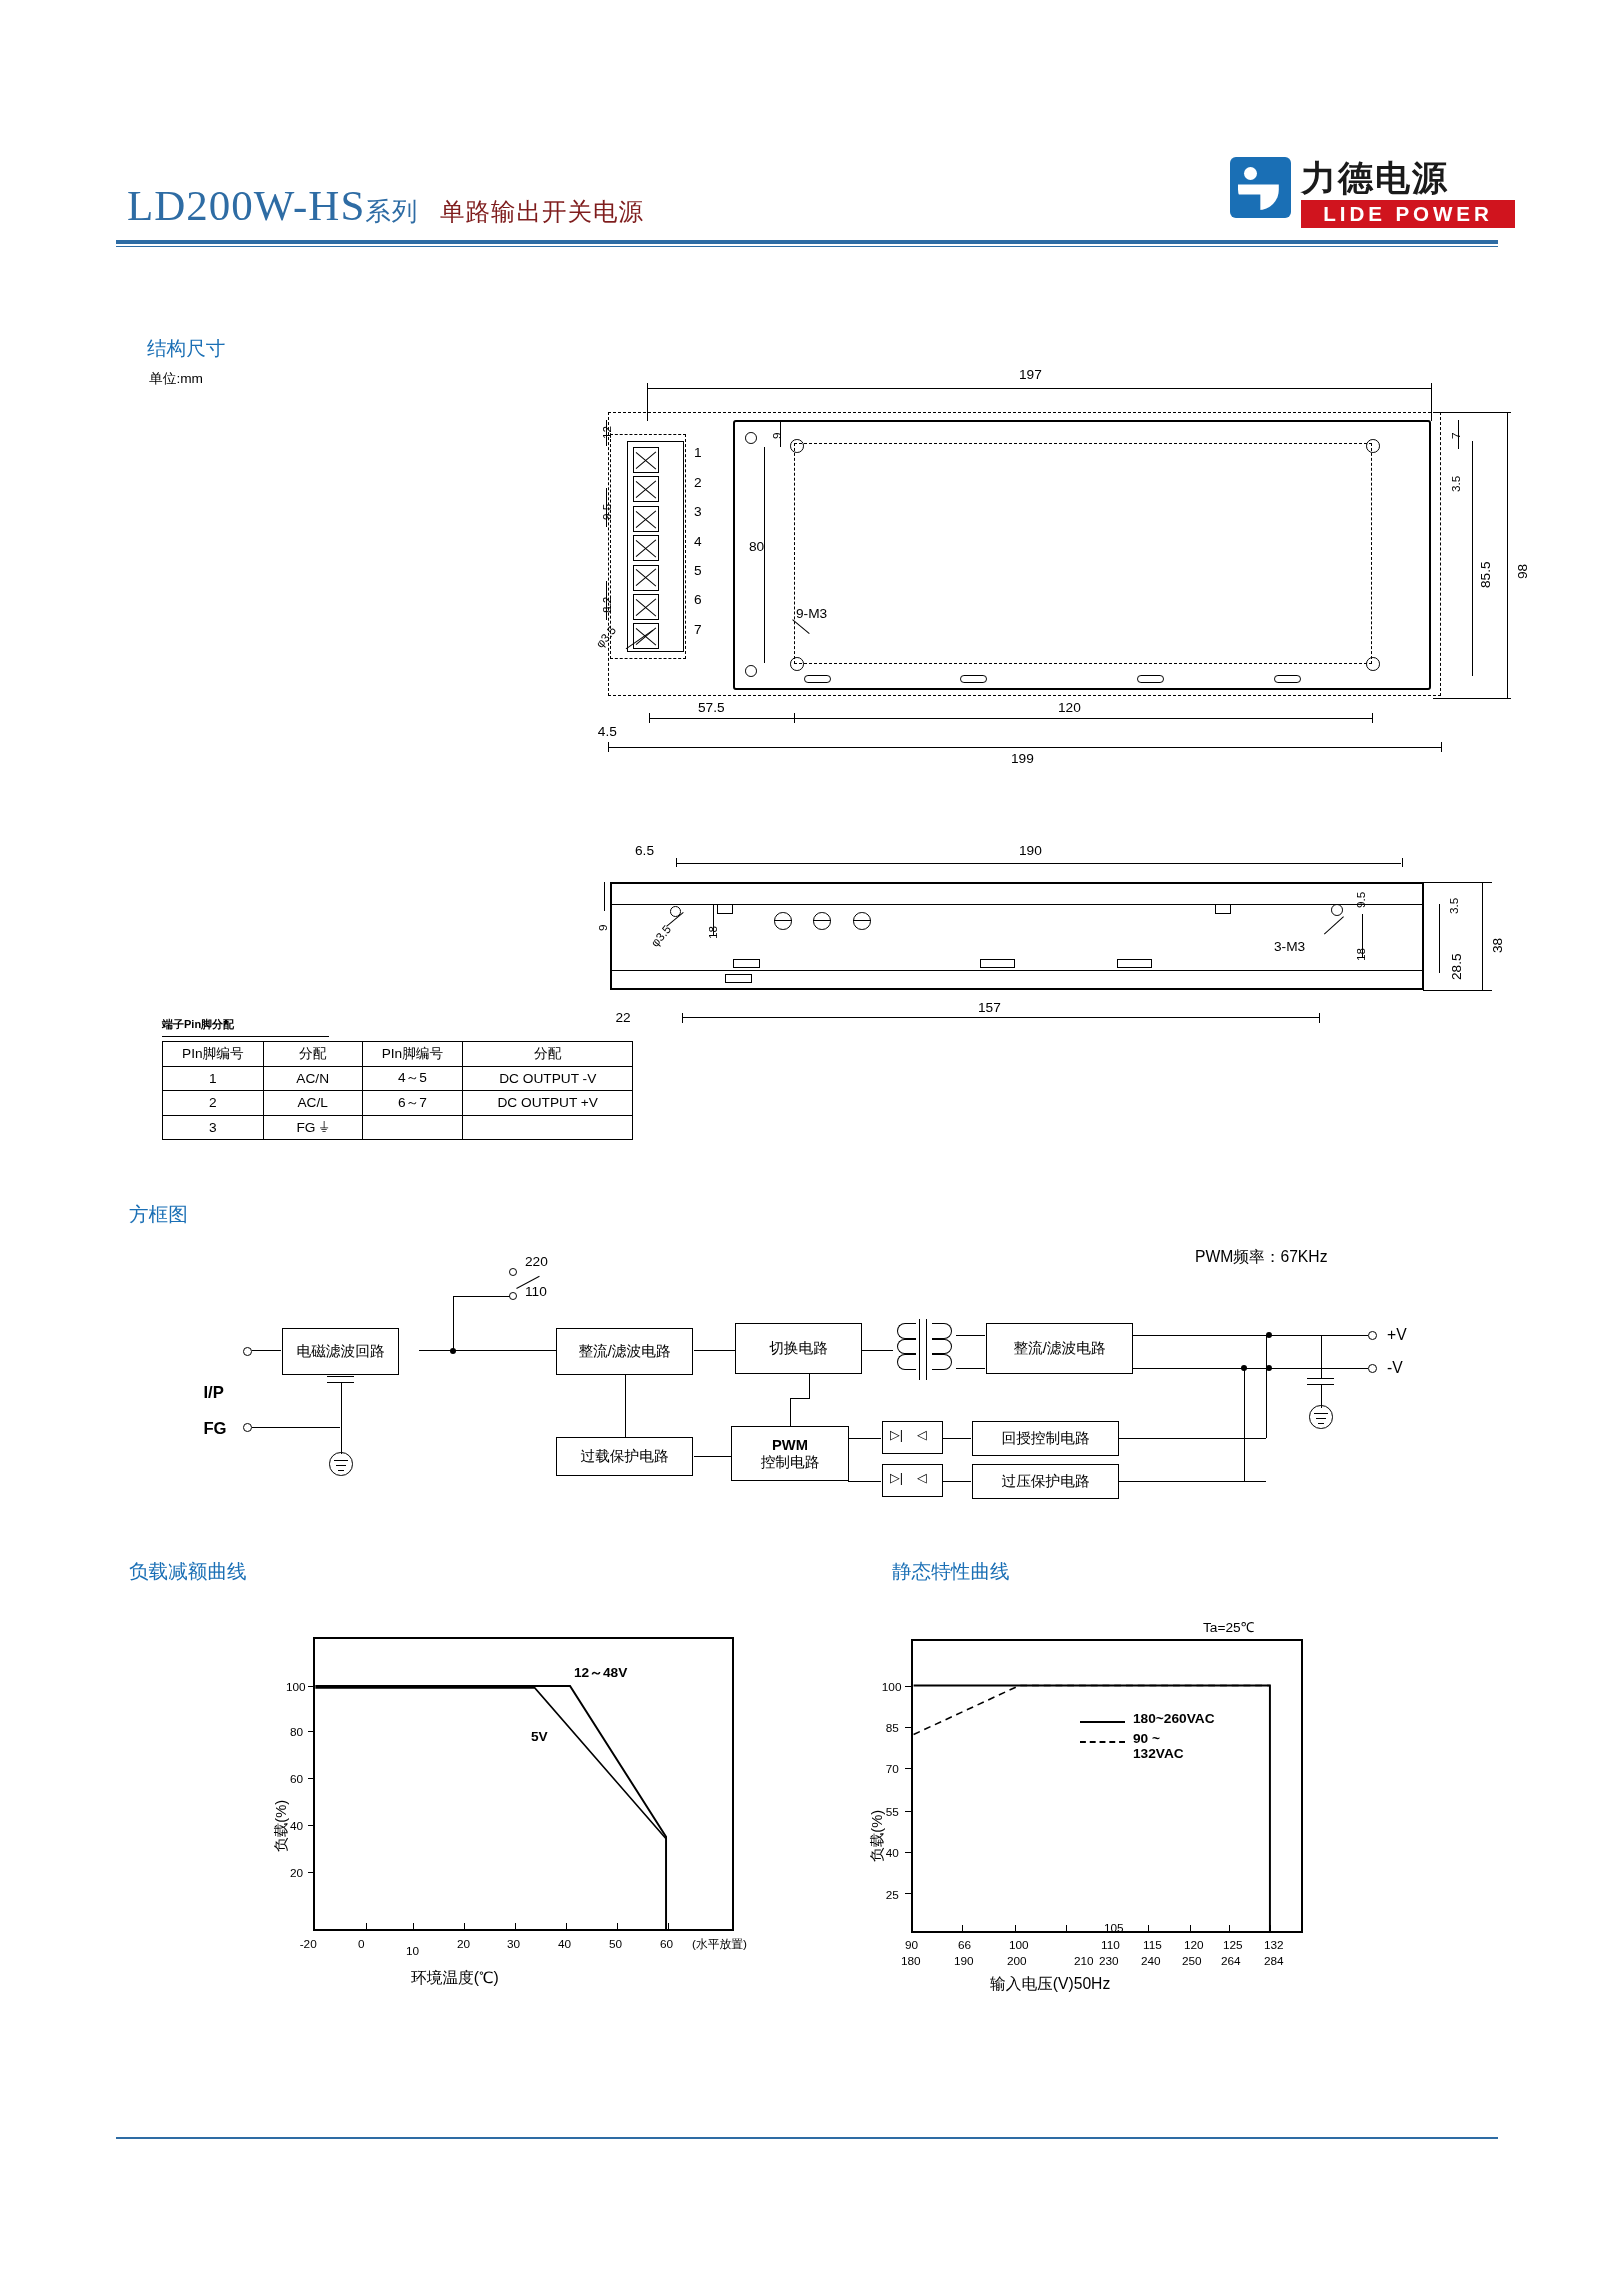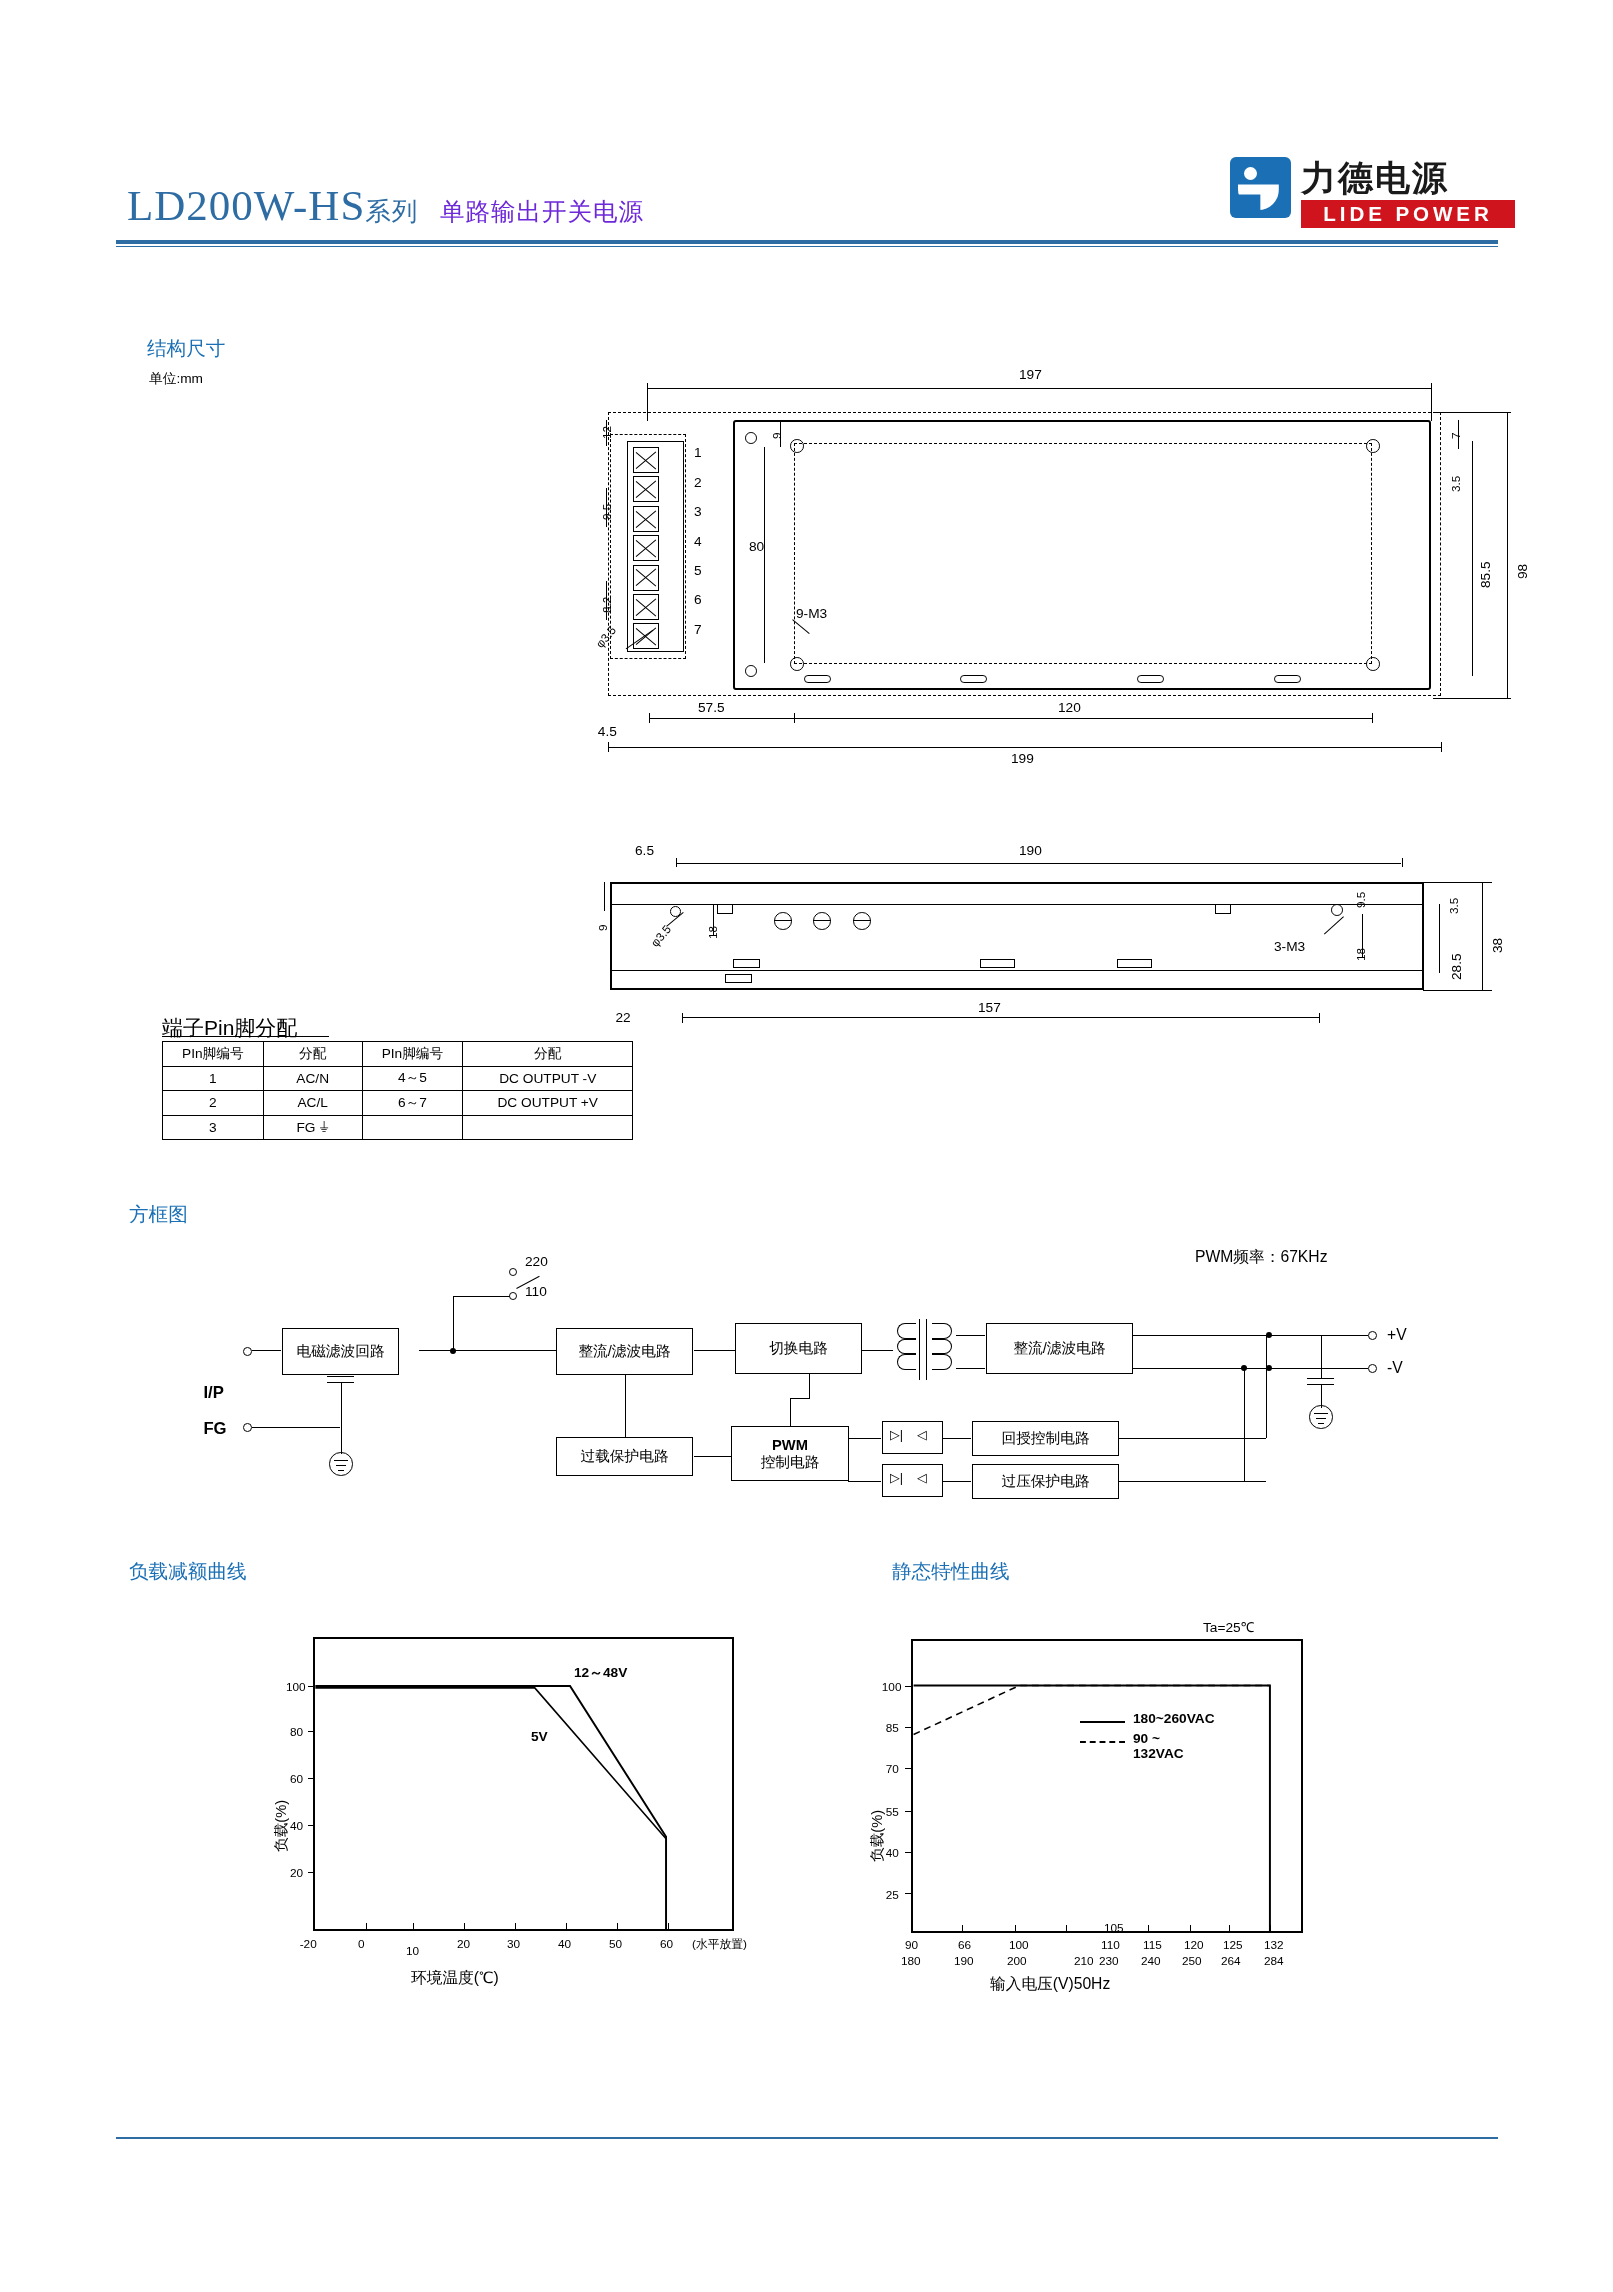--- a/index.html
+++ b/index.html
@@ -3,21 +3,21 @@
 <meta charset="utf-8">
 <style>
   html,body{margin:0;padding:0;background:#fff;}
   body{width:1613px;height:2293px;position:relative;font-family:"Liberation Sans",sans-serif;color:#000;}
   .page{position:absolute;left:0;top:0;width:1613px;height:2293px;}
   .abs{position:absolute;}
   
   #header-title{left:127px;top:181px;font-family:"Liberation Serif",serif;font-size:39px;color:#2e6ca4;letter-spacing:1px;white-space:nowrap;}
   #header-title .model{font-size:43px;}
   #header-title .series{font-size:25.5px;color:#2e6ca4;}
-  #header-subtitle{font-size:24.5px;color:#6d28d9;margin-left:21.6px;}
+  #header-subtitle{font-size:24.5px;color:#7f1d1d;margin-left:21.6px;}
   #logo-box{left:1230px;top:157px;width:294px;height:74px;}
   #logo-mark{position:absolute;left:0;top:0;width:61px;height:61px;background:#1a6fb5;border-radius:5.9px;overflow:hidden;}
   #logo-mark:before{content:"";position:absolute;left:13.7px;top:9.8px;width:13.7px;height:13.7px;border-radius:50%;background:#fff;}
   #logo-mark:after{content:"";position:absolute;left:7.8px;top:27.4px;width:41px;height:25.5px;border-radius:0 0 21.6px 21.6px;background:#fff;
      clip-path:polygon(0 0,100% 0,100% 100%,55% 100%,55% 40%,0 40%);}
   #logo-cn{position:absolute;left:71px;top:-2px;font-family:"Liberation Serif",serif;font-weight:bold;font-size:35px;color:#1a1a1a;letter-spacing:2px;}
   #logo-en{position:absolute;left:71px;top:43px;width:214px;background:#d0141e;color:#fff;font-size:20.6px;font-weight:bold;text-align:center;letter-spacing:3.9px;padding:2px 0;}
   #header-rule{left:116px;top:240px;width:1382px;height:3.9px;background:#2e6ca4;}
   #header-rule2{left:116px;top:246px;width:1382px;height:1px;background:#2e6ca4;}
   #footer-rule{left:116px;top:2137px;width:1382px;height:2px;background:#2e6ca4;}
@@ -225,21 +225,21 @@
     <div class="h" style="left:835px;top:147px;width:69px;"></div>
 
     <div class="abs lbl" style="left:27.4px;top:167px;">22</div>
     <div class="h" style="left:94px;top:174px;width:637px;"></div>
     <div class="v" style="left:94px;top:170px;height:9.8px;"></div>
     <div class="v" style="left:731px;top:170px;height:9.8px;"></div>
     <div class="abs lbl" style="left:390px;top:157px;">157</div>
   </div>
 
   <div class="abs" style="left:162px;top:1014px;">
-    <span class="lbl" style="font-size:21px;">端子Pin脚分配</span>
+    <span class="lbl" style="font-size:11px;font-weight:bold;">端子Pin脚分配</span>
     <div class="h" style="left:0px;top:21.6px;width:167px;"></div>
   </div>
   <table class="abs" id="pin-table" style="left:162px;top:1041px;">
     <tbody>
         <tr>
       <td style="width:88px">PIn脚编号</td>
       <td style="width:86px">分配</td>
       <td style="width:88px">PIn脚编号</td>
       <td style="width:157px">分配</td>
     </tr>

